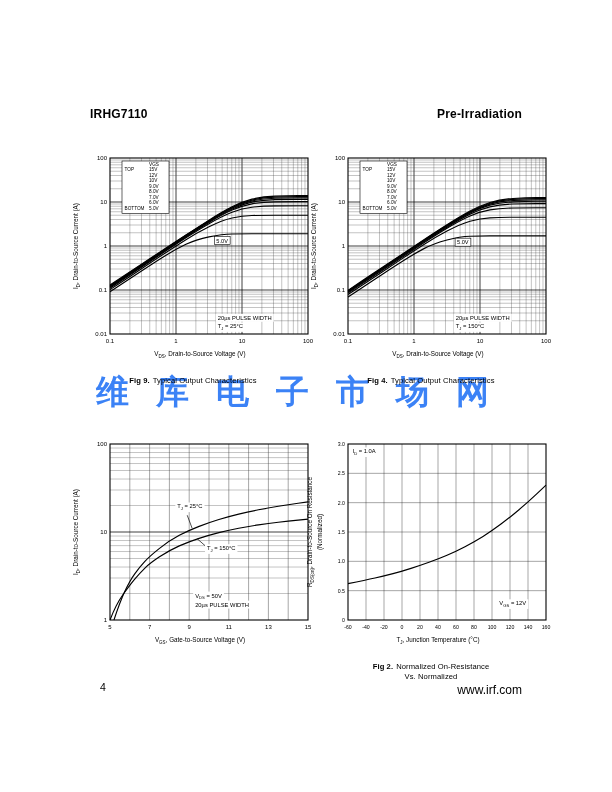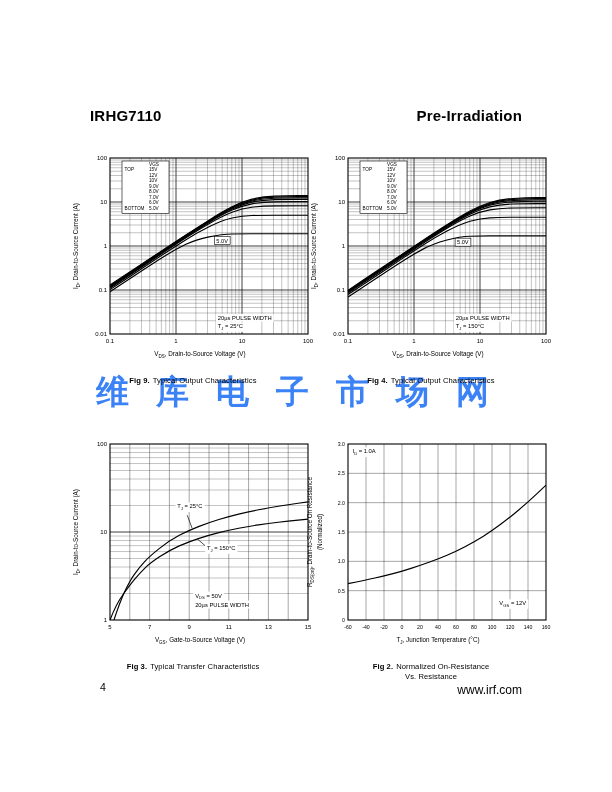--- a/index.html
+++ b/index.html
@@ -1,17 +1,17 @@
 <!DOCTYPE html>
 <html><head>
 <meta charset="utf-8">
 <style>
   html,body{margin:0;padding:0}
   body{width:612px;height:792px;background:#fff;font-family:"Liberation Sans",sans-serif;color:#000;position:relative;overflow:hidden}
-  .page-header{position:absolute;left:90px;top:107px;width:432px;display:flex;justify-content:space-between;font-size:15px;font-weight:bold;letter-spacing:.2px;z-index:2}
+  .page-header{position:absolute;left:90px;top:107px;width:432px;display:flex;justify-content:space-between;font-size:12px;font-weight:bold;letter-spacing:.2px;z-index:2}
   .figure{position:absolute;width:246px;height:248px;z-index:1}
   #fig1{left:70px;top:152px}
   #fig2{left:308px;top:152px}
   #fig3{left:70px;top:438px}
   #fig4{left:308px;top:438px}
   .chart-svg{position:absolute;left:14px;top:0}
   svg text{font-family:"Liberation Sans",sans-serif;fill:#000}
   .ytitle{position:absolute;left:7px;top:94px;transform:translate(-50%,-50%) rotate(-90deg);font-size:6.3px;white-space:nowrap;text-align:center;line-height:1.3}
   .xtitle{position:absolute;left:14px;top:198px;width:232px;text-align:center;font-size:6.3px}
   .caption{position:absolute;left:-12px;top:224px;width:270px;text-align:center;font-size:7.6px;letter-spacing:.1px}
@@ -316,24 +316,20 @@
       <text x="93.32000000000001" y="70.48888790053479" text-anchor="start" font-size="5.8"><tspan dy="0">T</tspan><tspan dy="1.6" font-size="4.2">J</tspan><tspan dy="-1.6"> = 25°C</tspan></text>
       <line x1="121.04000000000002" y1="107.6313724787454" x2="113.12" y2="100.66342282655441" stroke="#000" stroke-width="0.7"></line>
       <rect x="121.0199966430664" y="106.26953125" width="32.43749237060547" height="9.599998474121094" fill="#fff"></rect>
       <text x="123.02000000000001" y="112.26953132415366" text-anchor="start" font-size="5.8"><tspan dy="0">T</tspan><tspan dy="1.6" font-size="4.2">J</tspan><tspan dy="-1.6"> = 150°C</tspan></text>
       <rect x="109.13999938964844" y="153.53602600097656" width="30.7574462890625" height="9.600006103515625" fill="#fff"></rect>
       <text x="111.14000000000001" y="159.53601955090906" text-anchor="start" font-size="5.8"><tspan dy="0">V</tspan><tspan dy="1.6" font-size="4.2">DS</tspan><tspan dy="-1.6"> = 50V</tspan></text>
       <rect x="109.13999938964844" y="162.5986328125" width="57.921875" height="8" fill="#fff"></rect>
       <text x="111.14000000000001" y="168.59862569429103" text-anchor="start" font-size="5.8"><tspan dy="0">20µs PULSE WIDTH</tspan></text>
     </svg>
   <div class="xtitle">V<sub>GS</sub>, Gate-to-Source Voltage (V)</div>
-  <div class="caption">
-    <span class="cap-label">Fig 3.</span><span class="cap-text">Typical Transfer Characteristics</span>
-    <div class="cap-line2"></div>
-  </div>
 </div>
 
 <div class="figure" id="fig4">
   <div class="ytitle">
     <div>R<sub>DS(on)</sub>, Drain-to-Source On Resistance</div>
     <div>(Normalized)</div>
   </div>
   <svg class="chart-svg" width="232" height="196" viewBox="0 0 232 196">
       <line x1="44" y1="6" x2="44" y2="182" stroke="#222" stroke-width="0.4"></line>
       <line x1="62" y1="6" x2="62" y2="182" stroke="#222" stroke-width="0.4"></line>
@@ -375,18 +371,18 @@
       <text x="23" y="154.76666666666665" text-anchor="end" font-size="5.2">0.5</text>
       <text x="23" y="184.1" text-anchor="end" font-size="5.2">0</text>
       <rect x="28.5" y="9.386666297912598" width="27.321136474609375" height="9.59999942779541" fill="#fff"></rect>
       <text x="30.5" y="15.386666666666656" text-anchor="start" font-size="5.8"><tspan dy="0">I</tspan><tspan dy="1.6" font-size="4.2">D</tspan><tspan dy="-1.6"> = 1.0A</tspan></text>
       <rect x="175.3406219482422" y="161.3333282470703" width="30.9918212890625" height="9.600006103515625" fill="#fff"></rect>
       <text x="204.20000000000002" y="167.33333333333334" text-anchor="end" font-size="5.8"><tspan dy="0">V</tspan><tspan dy="1.6" font-size="4.2">GS</tspan><tspan dy="-1.6"> = 12V</tspan></text>
     </svg>
   <div class="xtitle">T<sub>J</sub>, Junction Temperature (°C)</div>
   <div class="caption">
     <span class="cap-label">Fig 2.</span><span class="cap-text">Normalized On-Resistance</span>
-    <div class="cap-line2">Vs. Resistance</div>
+    <div class="cap-line2">Vs. Normalized</div>
   </div>
 </div>
 
 <div class="footer-page">4</div>
 <div class="footer-url">www.irf.com</div>
 
 </body></html>

